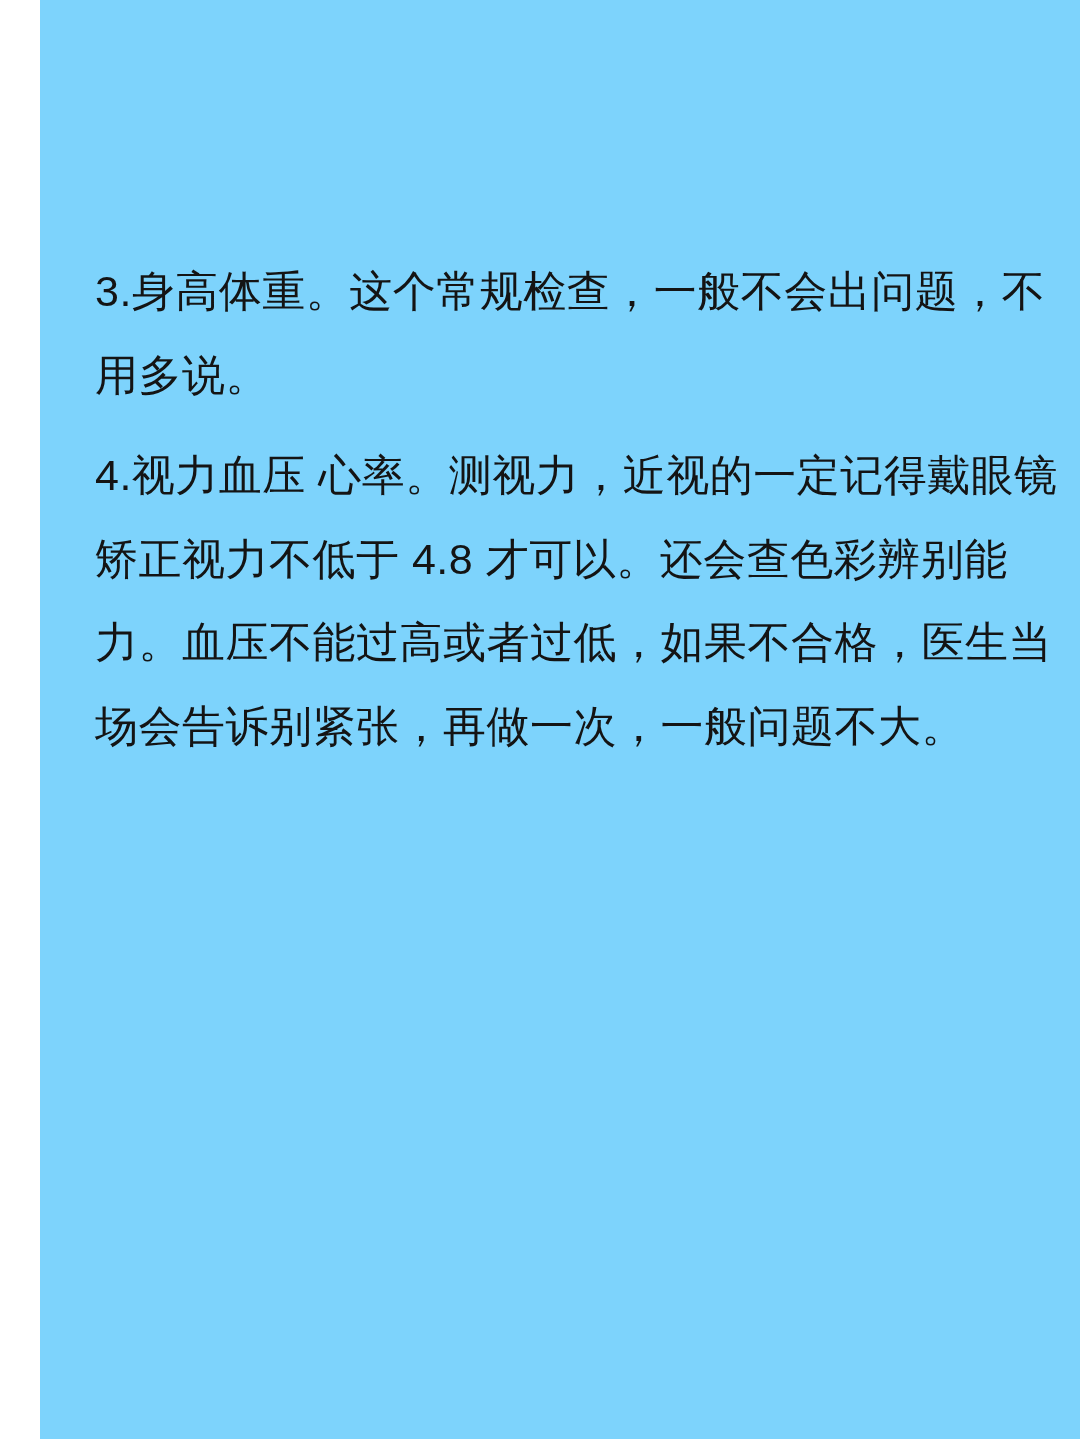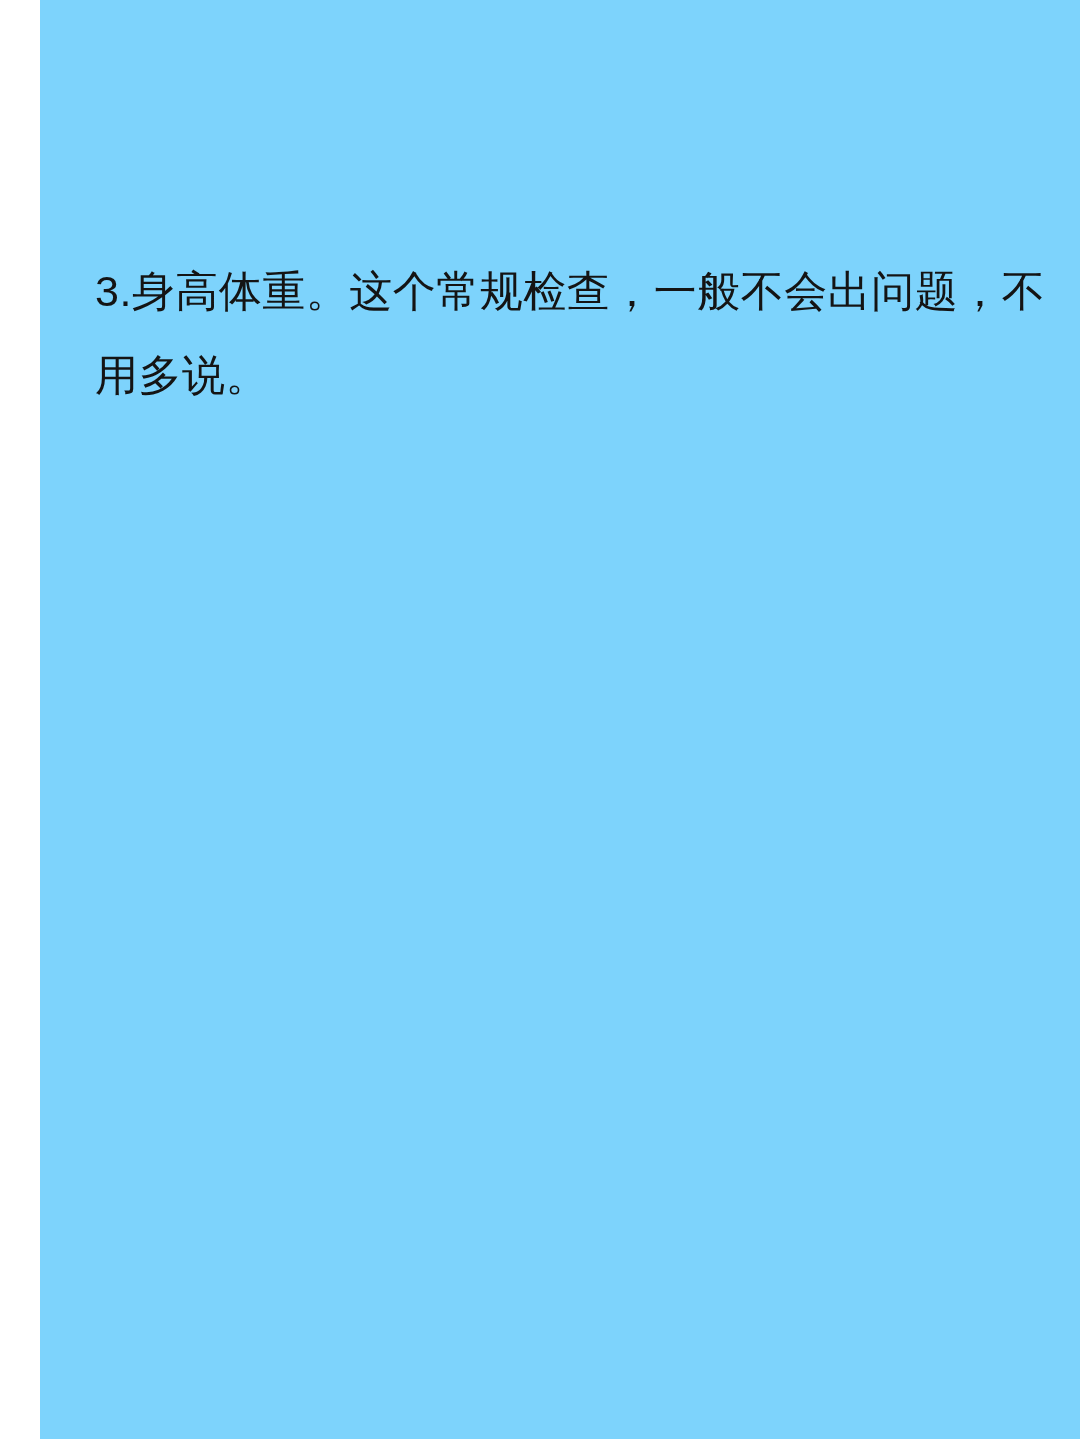--- a/index.html
+++ b/index.html
@@ -34,13 +34,14 @@
   }
   .para:last-child {
     margin-bottom: 0;
   }
 </style>
 </head>
 <body>
 
 <div class="page">
   <p class="para">3.身高体重。这个常规检查，一般不会出问题，不用多说。</p>
+  <p class="para">4.视力血压 心率。测视力，近视的一定记得戴眼镜矫正视力不低于 4.8 才可以。还会查色彩辨别能力。血压不能过高或者过低，如果不合格，医生当场会告诉别紧张，再做一次，一般问题不大。</p>
 </div>
 
 </body></html>

